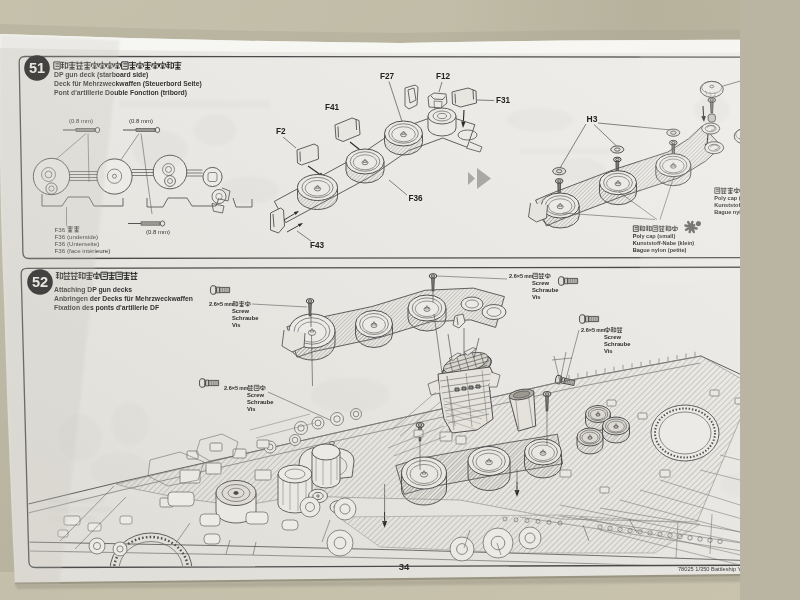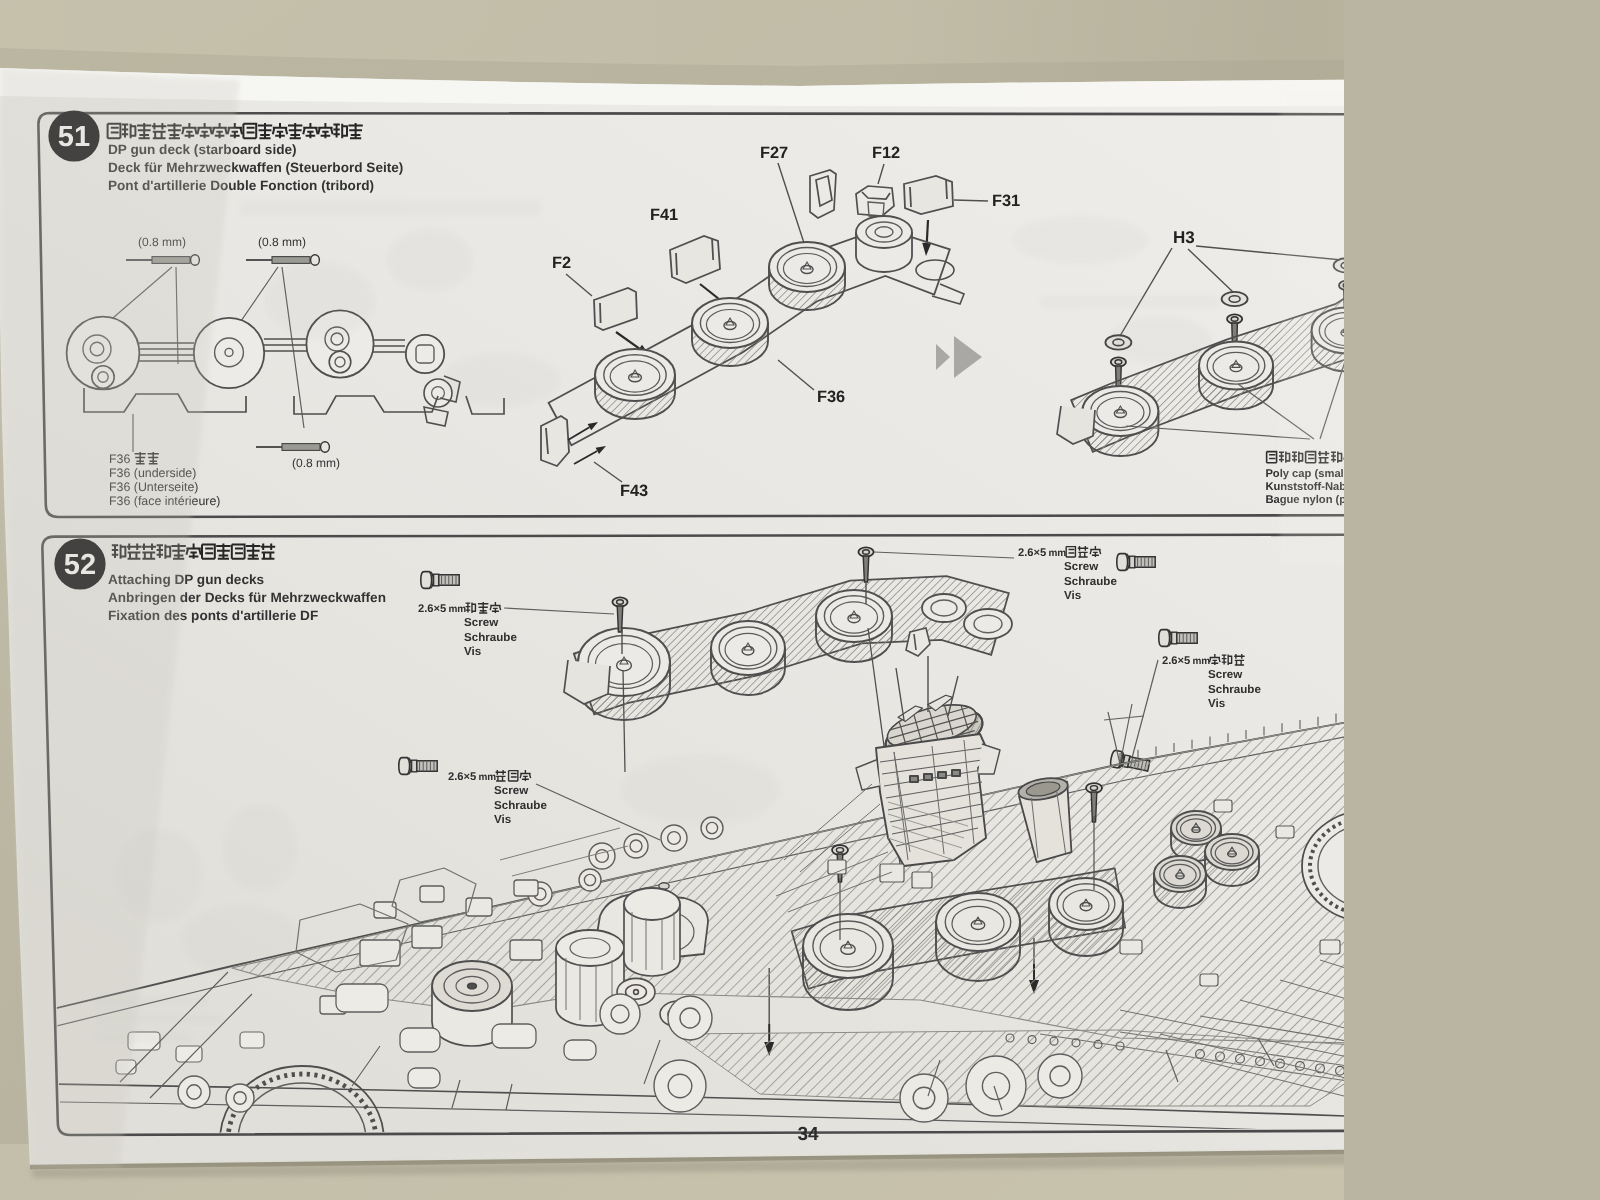--- a/index.html
+++ b/index.html
@@ -1,14 +1,14 @@
 <!DOCTYPE html>
 <html><head><meta charset="utf-8"><style>
 html,body{margin:0;padding:0;background:#b9b5a2;}
-#stage{position:relative;width:672px;height:600px;overflow:hidden;font-family:"Liberation Sans",sans-serif;}
+#stage{position:relative;width:740px;height:600px;overflow:hidden;font-family:"Liberation Sans",sans-serif;}
 svg text{font-family:"Liberation Sans",sans-serif;}
 </style></head><body>
 <div id="stage">
 <svg width="800" height="600" viewBox="0 0 800 600">
 <defs>
 <linearGradient id="topg" x1="0" y1="0" x2="1" y2="0">
  <stop offset="0" stop-color="#c5c1ab"></stop>
           <stop offset="0.55" stop-color="#c2bea8"></stop>
           <stop offset="0.8" stop-color="#b5b19b"></stop>
           <stop offset="1" stop-color="#bab69f"></stop>

